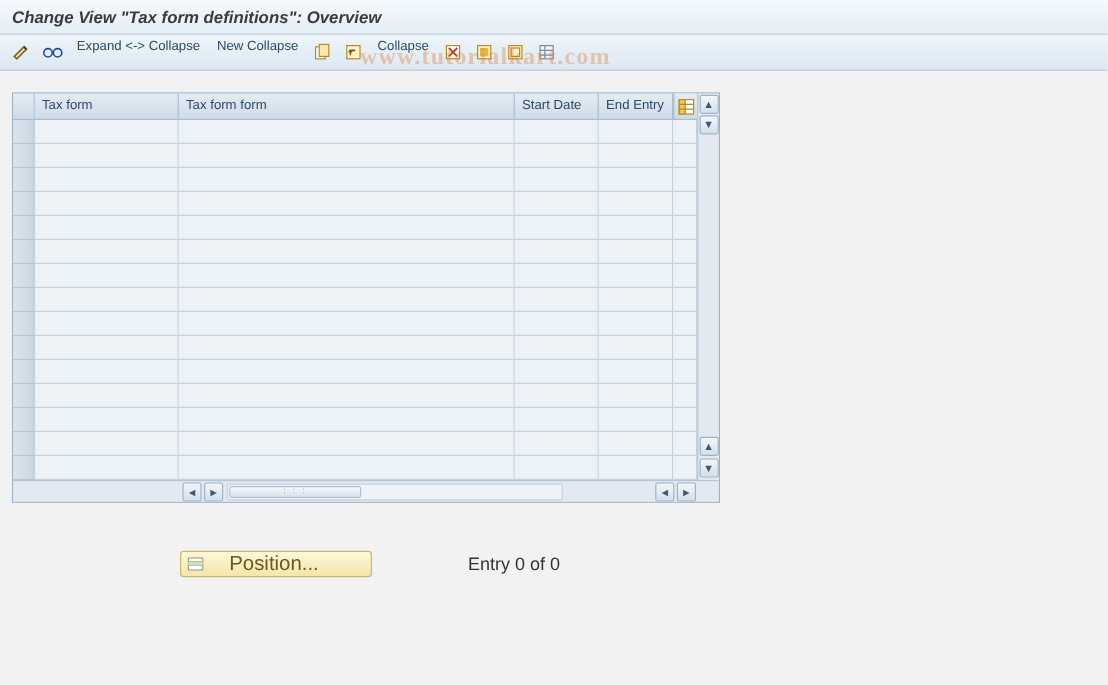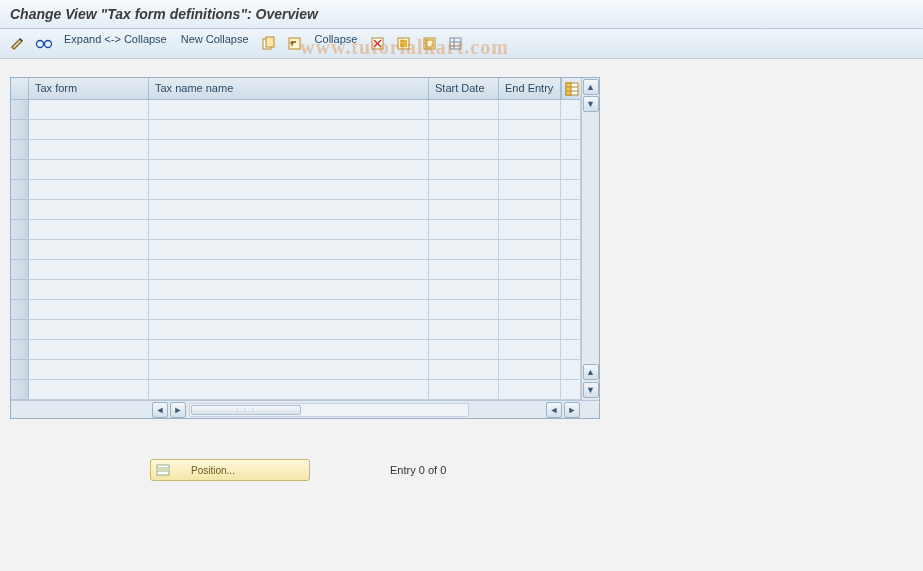--- a/index.html
+++ b/index.html
@@ -196,25 +196,25 @@
   .pos-btn {
     width: 160px;
     height: 22px;
     background: linear-gradient(#fff7da,#f5e6a8);
     border: 1px solid #c7b86e;
     border-radius: 3px;
     display:flex;
     align-items:center;
     cursor:pointer;
     color:#6a5a1e;
-    font-size:10px;
+    font-size:17px;
     padding: 0 4px;
   }
   .pos-btn .pic { width:16px; height:14px; margin-right:20px; display:flex; align-items:center; justify-content:center; }
-  .entry-txt { color:#333; font-size:11px; }
+  .entry-txt { color:#333; font-size:15px; }
   
   
   svg { display:block; }
 </style>
 </head>
 <body>
 
 <div class="title-bar">
   <h1>Change View "Tax form definitions": Overview</h1>
 </div>
@@ -300,21 +300,21 @@
             <div class="rowsel-cell"></div>
             <div class="rowsel-cell"></div>
             <div class="rowsel-cell"></div>
             <div class="rowsel-cell"></div>
           </div>
       </div>
 
       <div class="data-cols">
         <div class="hdr-row">
           <div class="hdr-cell col-taxform">Tax form</div>
-          <div class="hdr-cell col-name">Tax name name</div>
+          <div class="hdr-cell col-name">Tax form form</div>
           <div class="hdr-cell col-start">Start Date</div>
           <div class="hdr-cell col-end">End Entry</div>
           <div class="cfg-col">
             <svg width="14" height="14">
                 <rect x="1" y="1" width="12" height="12" fill="#fff" stroke="#b88a2a"></rect>
                 <rect x="1" y="1" width="5" height="12" fill="#f2c94c" stroke="#b88a2a"></rect>
                 <line x1="1" y1="5" x2="13" y2="5" stroke="#b88a2a"></line>
                 <line x1="1" y1="9" x2="13" y2="9" stroke="#b88a2a"></line>
               </svg>
           </div>

